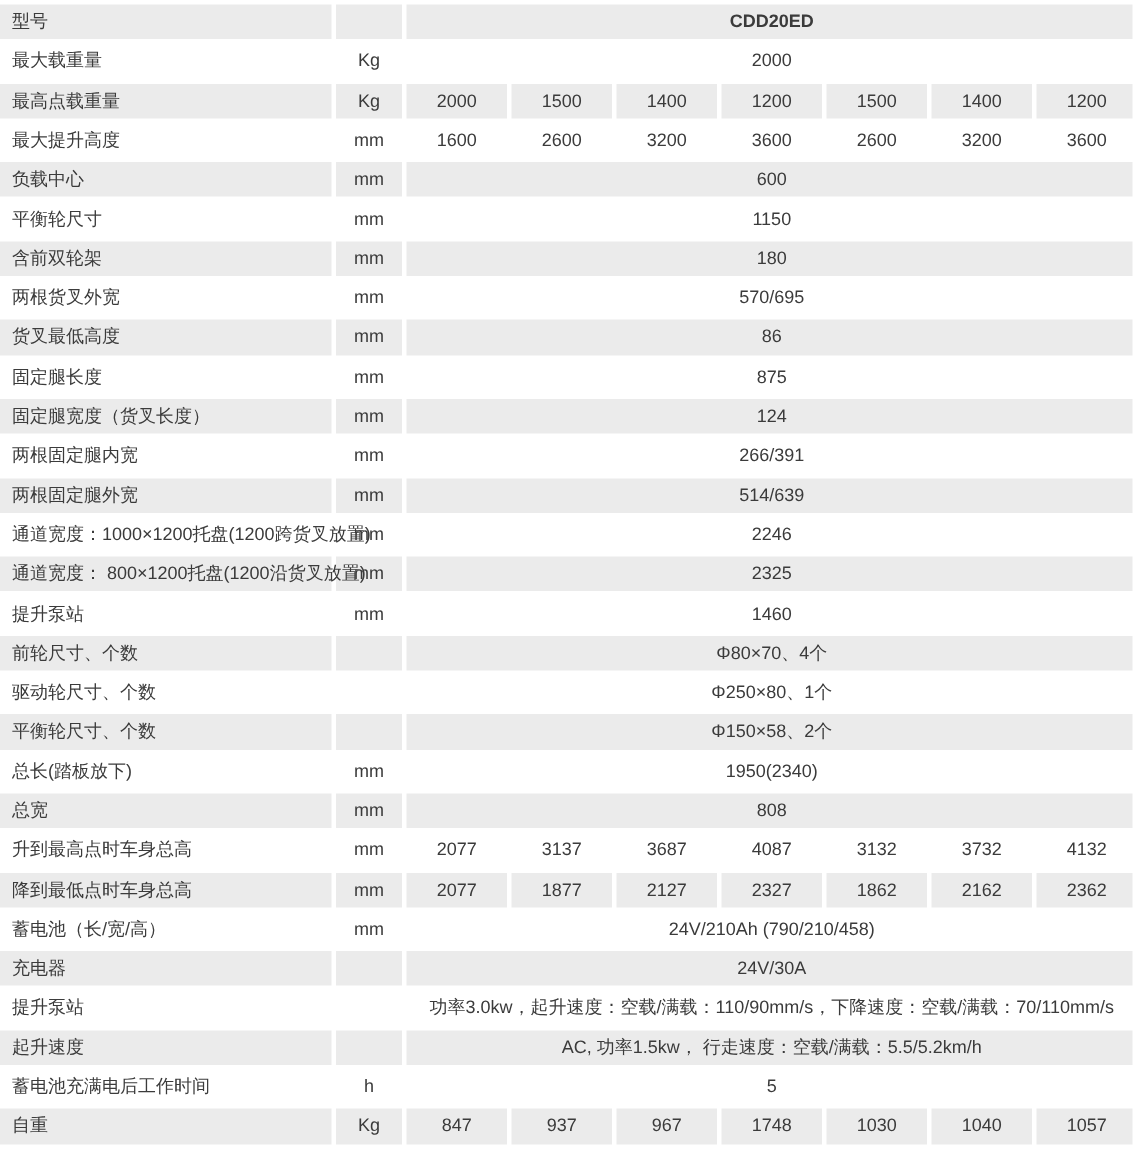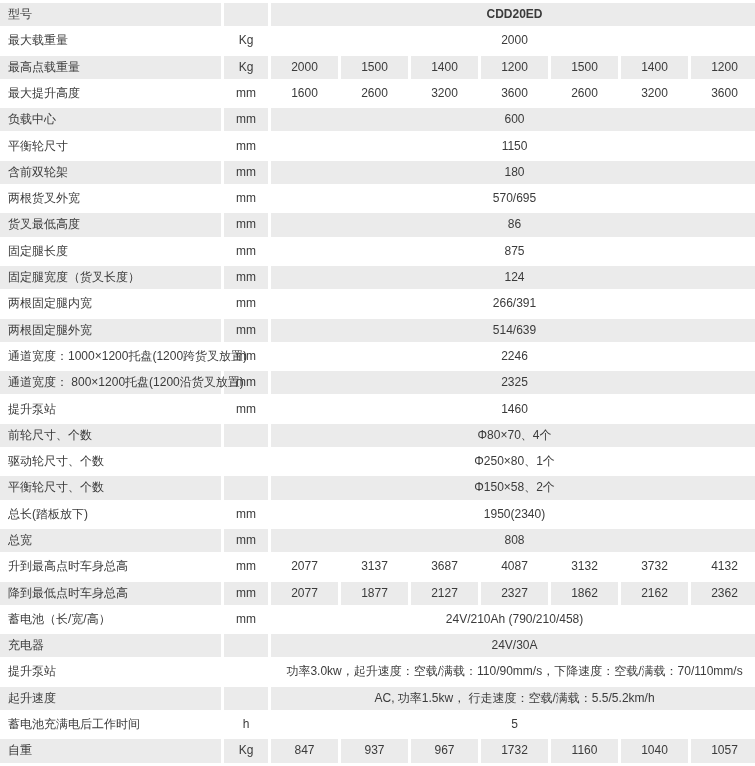--- a/index.html
+++ b/index.html
@@ -216,19 +216,19 @@
         <td class="label">蓄电池充满电后工作时间</td>
         <td class="unit">h</td>
         <td colspan="7" class="val">5</td>
       </tr>
       <tr class="shaded">
         <td class="label">自重</td>
         <td class="unit">Kg</td>
         <td class="val">847</td>
         <td class="val">937</td>
         <td class="val">967</td>
-        <td class="val">1732</td>
-        <td class="val">1160</td>
+        <td class="val">1748</td>
+        <td class="val">1030</td>
         <td class="val">1040</td>
         <td class="val">1057</td>
       </tr>
     </tbody>
 </table>
 
 </body></html>

